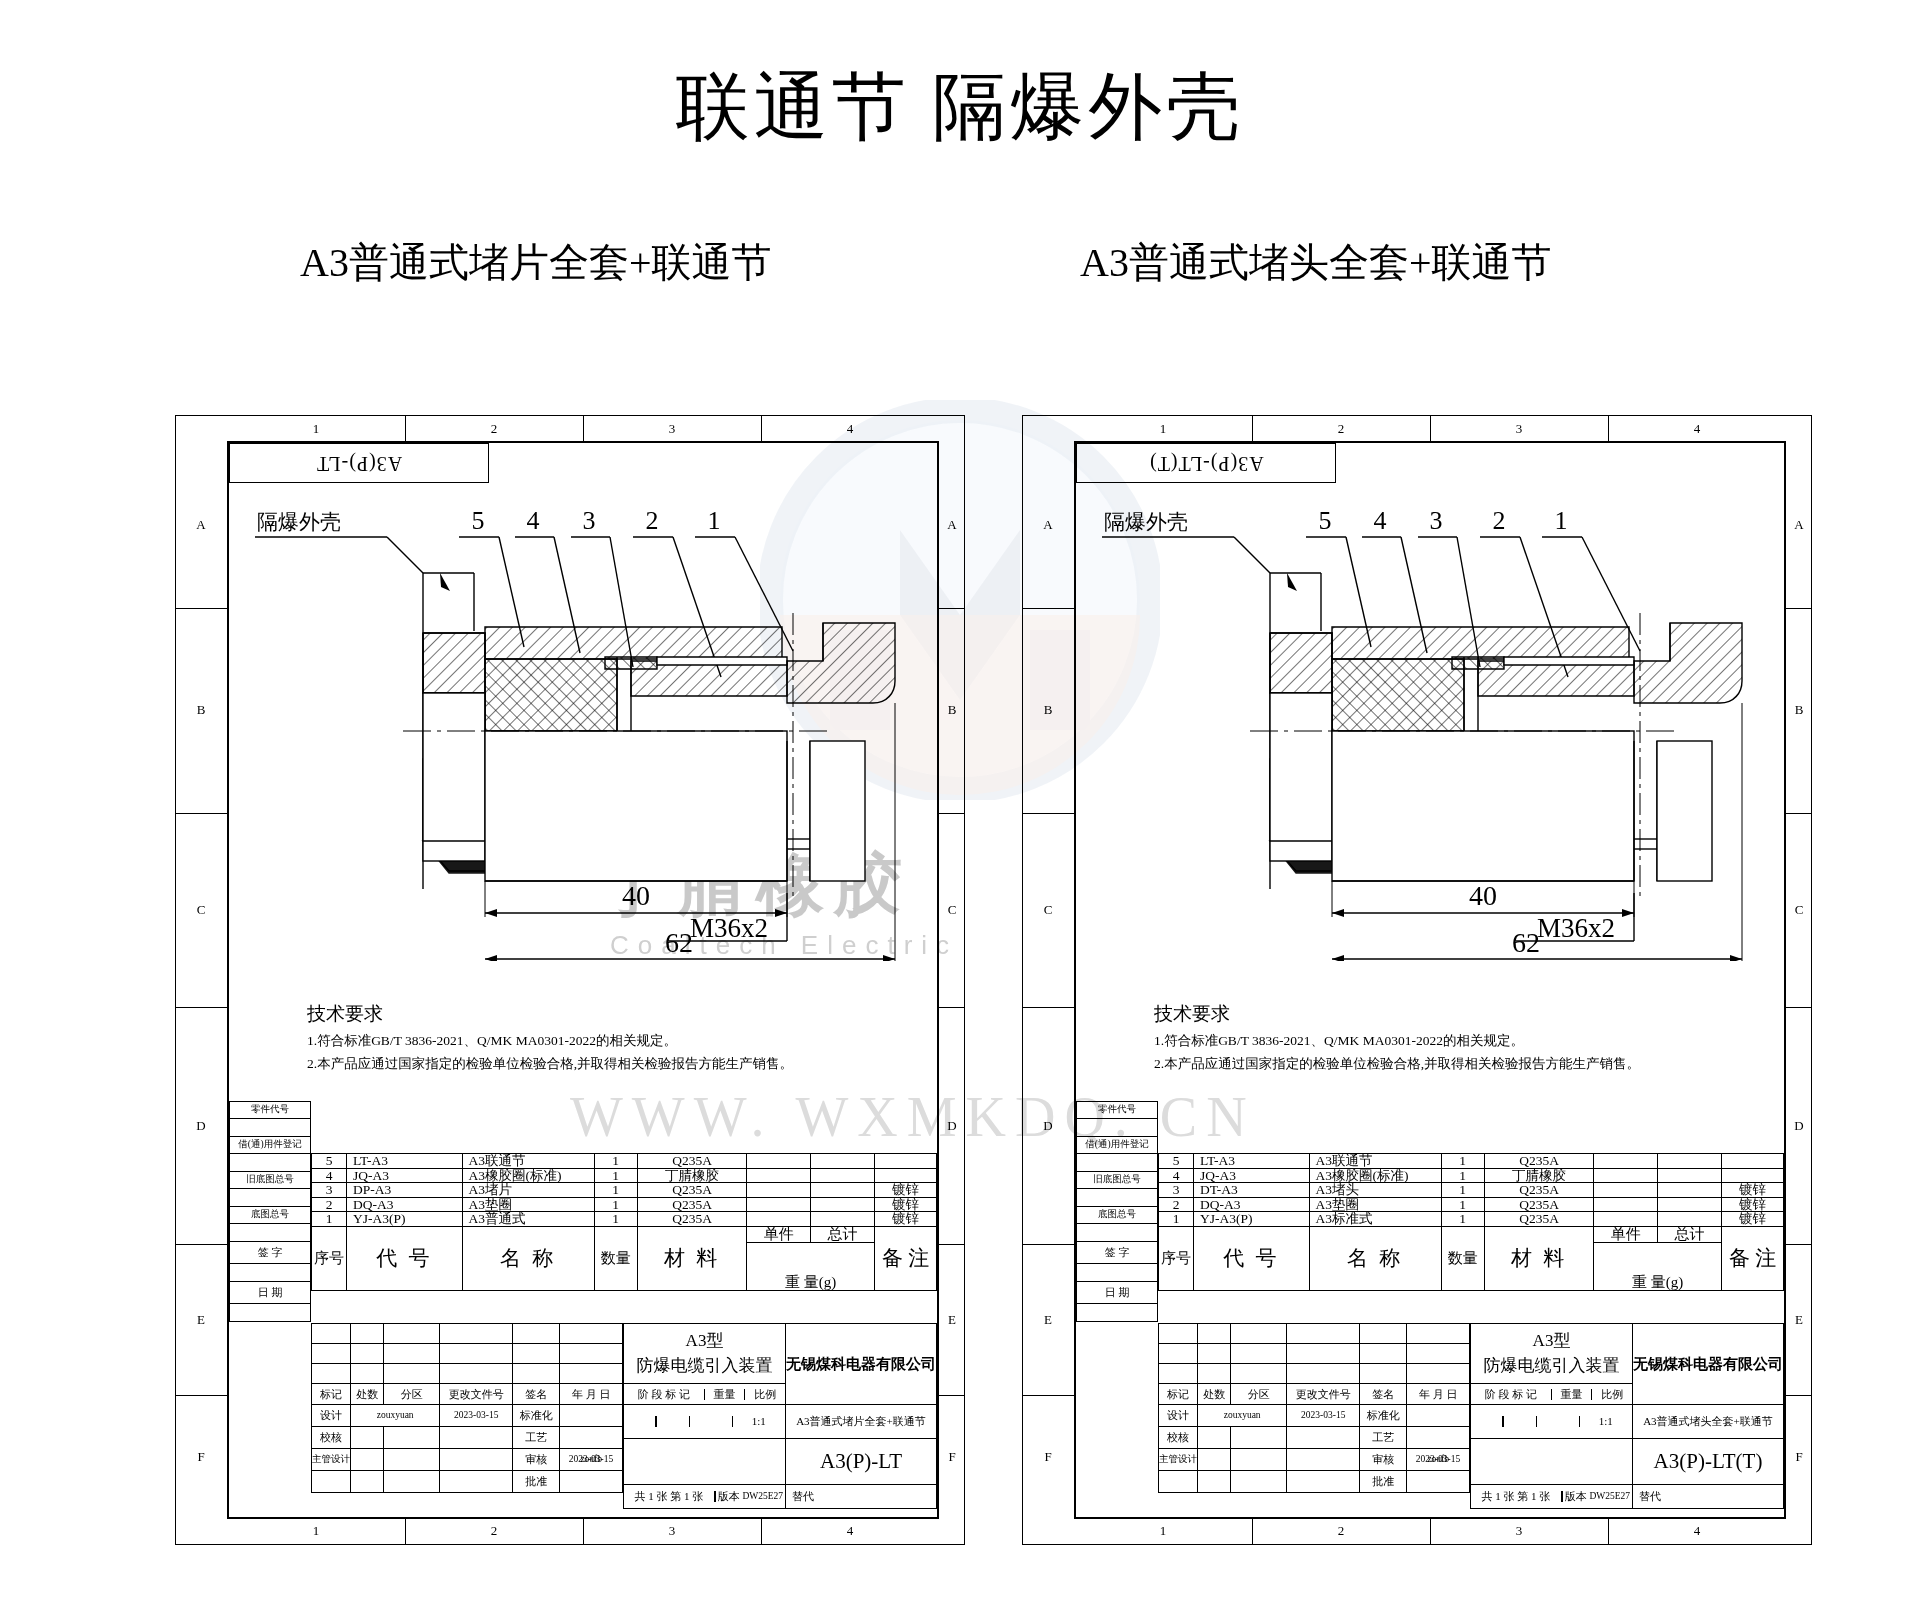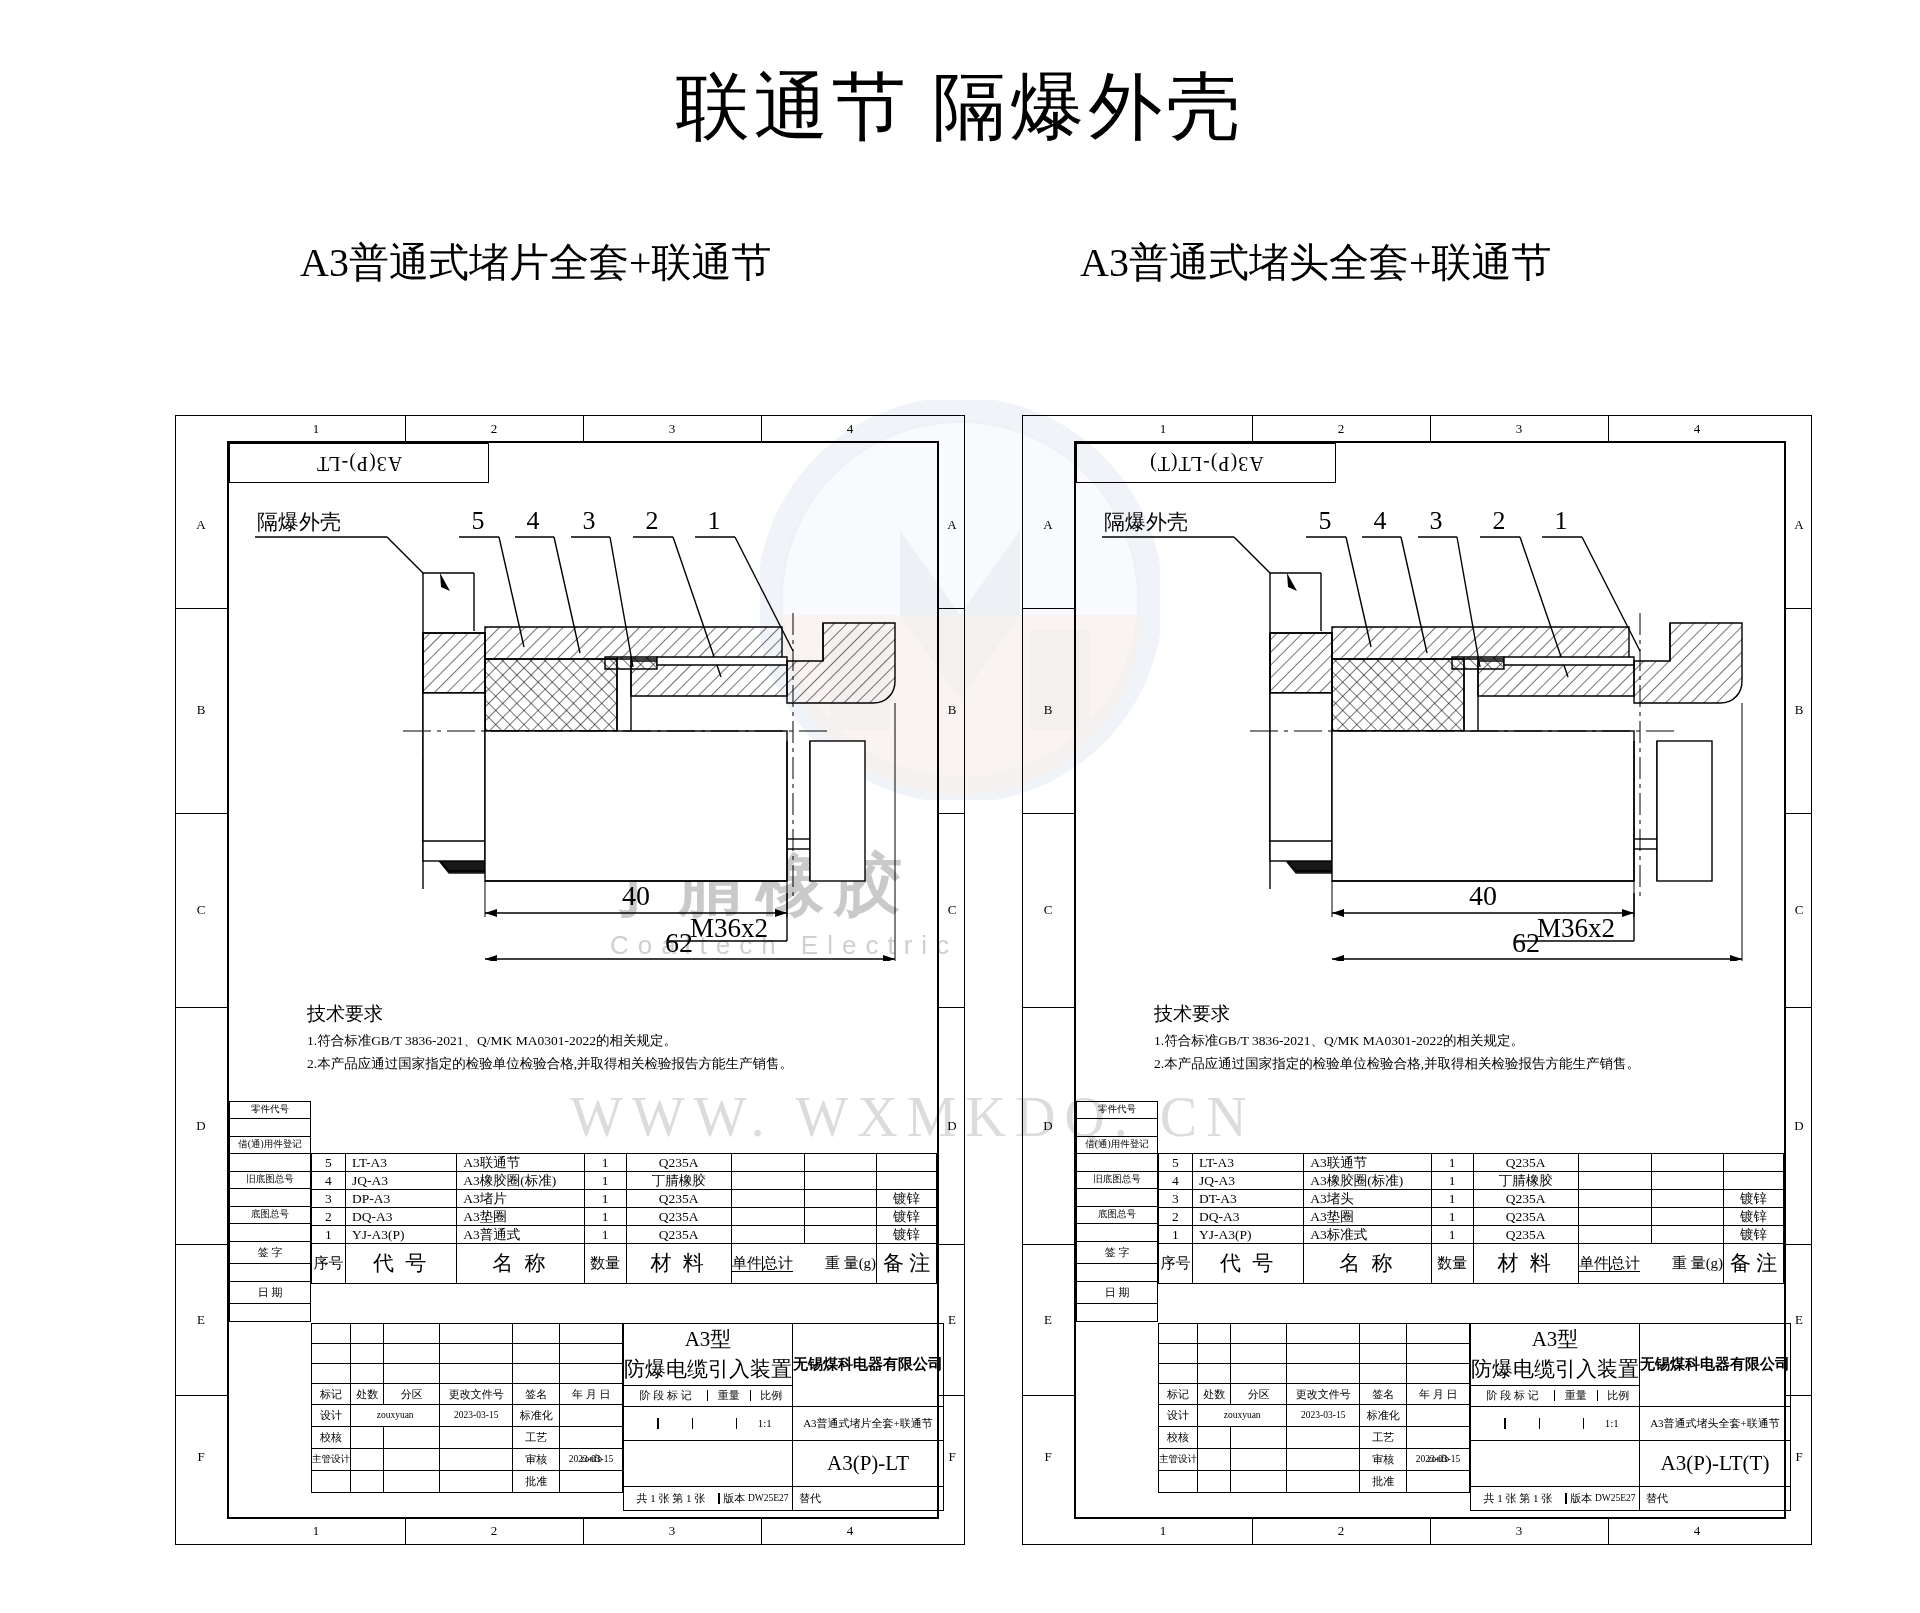--- a/index.html
+++ b/index.html
@@ -64,25 +64,25 @@
 
   
   table{border-collapse:collapse;position:absolute;font-family:"Liberation Serif","DejaVu Serif",serif;}
   table td{border:1.1px solid #000;padding:0;text-align:center;
       font-size:13.5px;line-height:1;overflow:hidden;white-space:nowrap;}
   td.l{text-align:left;padding-left:6px;}
   td.blank{}
   .tiny{font-size:9.5px;}
   .sm{font-size:11px;}
   .md{font-size:15px;}
-  .lg{font-size:21px;}
+  .lg{font-size:17px;}
   .xl{font-size:21px;}
   .sp{letter-spacing:3px;}
   .b{font-weight:bold;}
-  .stack{display:flex;flex-direction:row;height:100%;gap:32px;}
+  .stack{display:flex;flex-direction:column;height:100%;gap:32px;}
   .stack > div{flex:1;display:flex;align-items:center;justify-content:center;}
   .stack > div:first-child{border-bottom:1.1px solid #000;}
   .split2{display:flex;height:100%;}
   .split2 > div{flex:1;display:flex;align-items:center;justify-content:center;}
   .split2 > div:first-child{border-right:1.1px solid #000;}
 </style>
 </head>
 <body>
 
 <div id="main-title">联通节 隔爆外壳</div>

